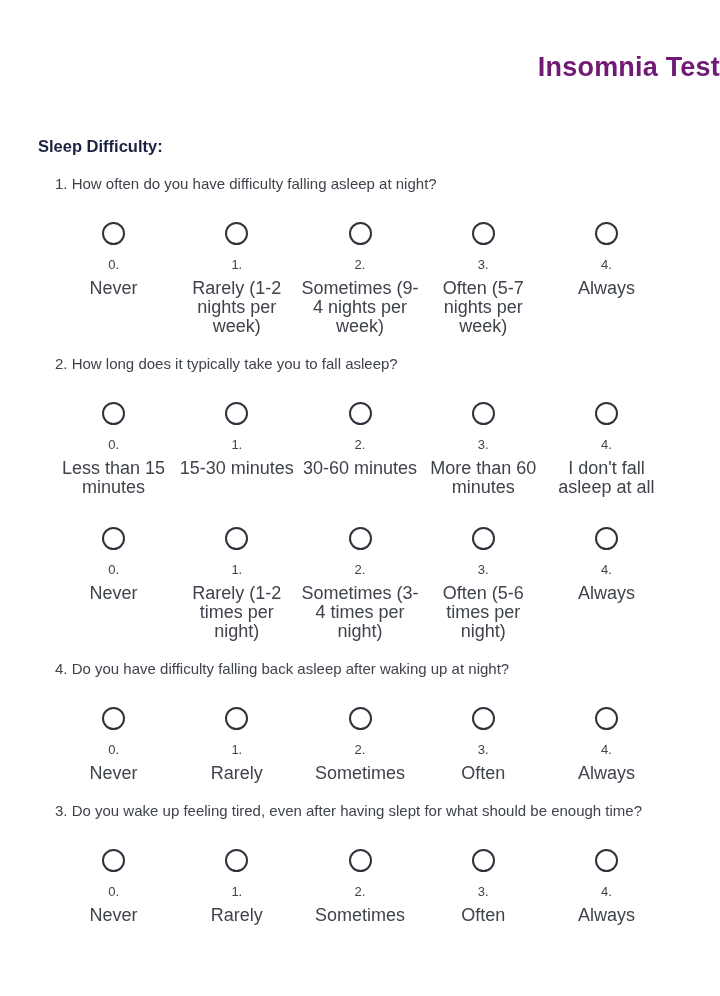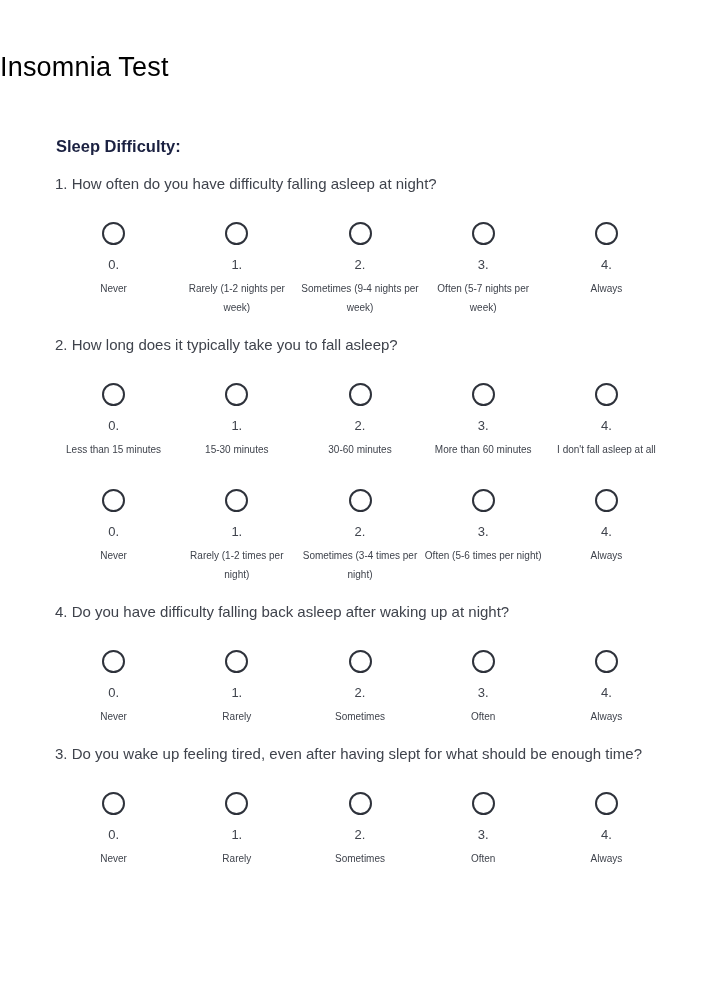--- a/index.html
+++ b/index.html
@@ -6,29 +6,29 @@
   .page {
     width: 720px;
     height: 996px;
     background: #ffffff;
     font-family: "Liberation Sans", sans-serif;
     overflow: hidden;
     position: relative;
   }
   .title {
     padding-top: 52px;
-    text-align: left;
+    text-align: right;
     font-size: 27px;
-    font-weight: 400;
-    color: #000000;
+    font-weight: 700;
+    color: #701a75;
     letter-spacing: 0.2px;
     line-height: 31px;
   }
   .section-heading {
-    margin: 54px 0 20px 56px;
+    margin: 54px 0 20px 38px;
     font-size: 16.5px;
     font-weight: 700;
     color: #1b2141;
     line-height: 19px;
   }
   .question-text {
     margin: 0 0 0 55px;
     font-size: 15px;
     color: #3f434c;
     line-height: 16px;
@@ -54,21 +54,21 @@
     box-sizing: content-box;
   }
   .option-num {
     margin-top: 12px;
     font-size: 13px;
     color: #3f434c;
     line-height: 15px;
   }
   .option-label {
     margin-top: 7px;
-    font-size: 10px;
+    font-size: 18px;
     color: #3f434c;
     text-align: center;
     line-height: 19px;
     max-width: 118px;
   }
 </style>
 </head>
 <body>
 
 <div class="page">

